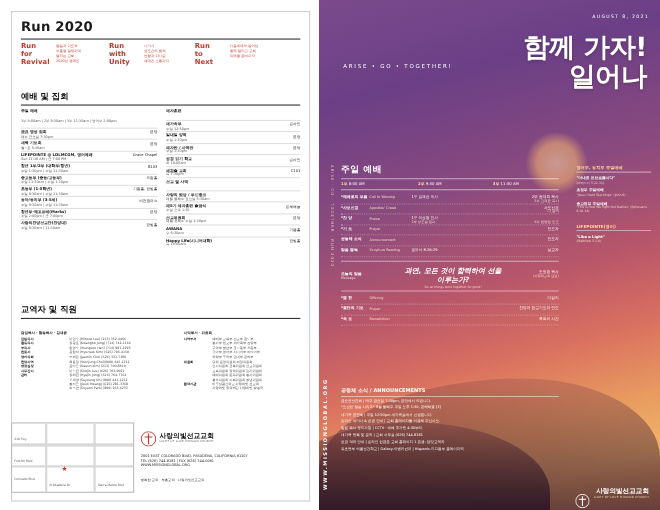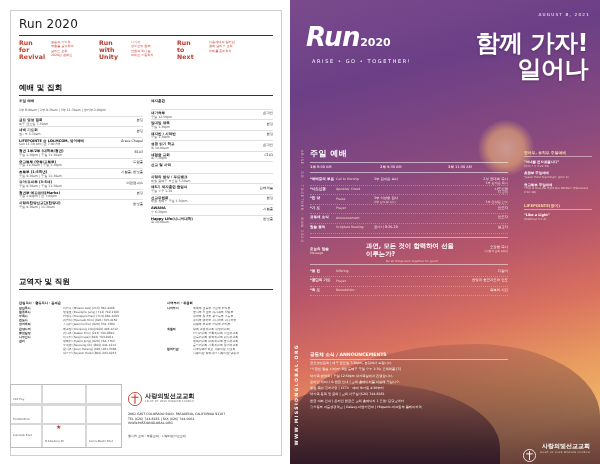--- a/index.html
+++ b/index.html
@@ -10,21 +10,21 @@
     font-size:4px;
     color:#222;
     overflow:hidden;
   }
   .page{position:relative;width:600px;height:464px;}
 
   
   .left{position:absolute;left:0;top:0;width:290px;height:464px;background:#ffffff;}
   .left-inner{position:absolute;left:10px;top:10px;width:270px;height:444px;border:1px solid #cfcfcf;background:#fff;}
 
-  .run2020-title{position:absolute;left:8px;top:6px;font-size:12px;font-weight:normal;color:#1a1a1a;letter-spacing:.2px;}
+  .run2020-title{position:absolute;left:8px;top:6px;font-size:12px;font-weight:bold;color:#1a1a1a;letter-spacing:.2px;}
   .title-rule{position:absolute;left:8px;top:24px;width:254px;height:1px;background:#333;}
 
   .run-blocks{position:absolute;left:8px;top:28px;width:254px;height:36px;}
   .rb{position:absolute;top:0;height:34px;}
   .rb .word{font-size:6.2px;font-weight:bold;line-height:7px;letter-spacing:.1px;}
   .rb .sub{font-size:3.1px;line-height:4.4px;color:#333;margin-top:1px;}
   .rb.r1{left:0;width:30px;color:#c0392b;}
   .rb.d1{left:32px;width:46px;}
   .rb.r2{left:80px;width:30px;color:#b03a2e;}
   .rb.d2{left:112px;width:44px;}
@@ -102,21 +102,21 @@
   .b-l{position:absolute;left:0;top:1px;font-size:3.5px;color:#fff;font-weight:bold;}
   .b-le{position:absolute;left:26px;top:1.4px;font-size:3.1px;color:#f1d9c4;}
   .b-r{position:absolute;right:0;top:1px;font-size:3.4px;color:#fff;text-align:right;}
   .b-r2{position:absolute;right:0;top:4.6px;font-size:3.1px;color:#f1d9c4;text-align:right;}
   .b-mid{position:absolute;left:64px;top:1px;font-size:3.3px;color:#fff;}
   .b-mid2{position:absolute;left:64px;top:4.6px;font-size:3px;color:#f1d9c4;}
 
   .sermon{position:relative;margin-top:3px;height:26px;border-top:1px solid rgba(255,255,255,.5);border-bottom:1px solid rgba(255,255,255,.5);}
   .sermon-l{position:absolute;left:0;top:9px;font-size:3.5px;color:#fff;font-weight:bold;}
   .sermon-le{position:absolute;left:0;top:13px;font-size:3px;color:#f1d9c4;}
-  .sermon-title{position:absolute;left:56px;top:4px;width:92px;font-size:6.4px;font-weight:bold;color:#fff;line-height:8.6px;}
+  .sermon-title{position:absolute;left:56px;top:4px;width:92px;text-align:center;font-size:6.4px;font-weight:bold;color:#fff;line-height:8.6px;font-style:italic;}
   .sermon-sub{position:absolute;left:56px;top:21px;width:92px;text-align:center;font-size:2.8px;color:#f0d5b8;}
   .sermon-r{position:absolute;right:0;top:7px;font-size:3.4px;color:#fff;text-align:right;}
   .sermon-r2{position:absolute;right:0;top:11.5px;font-size:2.9px;color:#f1d9c4;text-align:right;}
 
   .notice{position:absolute;left:20px;top:352px;width:198px;}
   .n-title{font-size:4.6px;font-weight:bold;color:#fff;border-bottom:1px solid rgba(255,255,255,.5);padding-bottom:1.5px;}
   .n-line{font-size:3.2px;color:#fff;line-height:4.8px;margin-top:1.5px;}
 
   .right-col{position:absolute;right:8px;top:150px;width:68px;}
   .rc-head{font-size:3.8px;font-weight:bold;color:#ffd9a0;border-bottom:1px solid rgba(255,255,255,.45);padding-bottom:1px;}
@@ -382,23 +382,20 @@
     </div>
   </div>
 
   <div class="right">
     <div class="sun"></div>
     <div class="hill"></div>
     <div class="hill2"></div>
 
     <div class="date-tag">AUGUST 8, 2021</div>
 
-    <div class="run-logo">
-      <span>Run</span><span class="yr">2020</span>
-    </div>
     <div class="arise">ARISE  •  GO  •  TOGETHER!</div>
 
     <div class="kr-big">
       <div>함께 가자!</div>
       <div>일어나</div>
     </div>
 
     <div class="sidebar-vert">ARISE · GO · TOGETHER · RUN 2020</div>
     <div class="web-vert">WWW.MISSIONGLOBAL.ORG</div>
 

